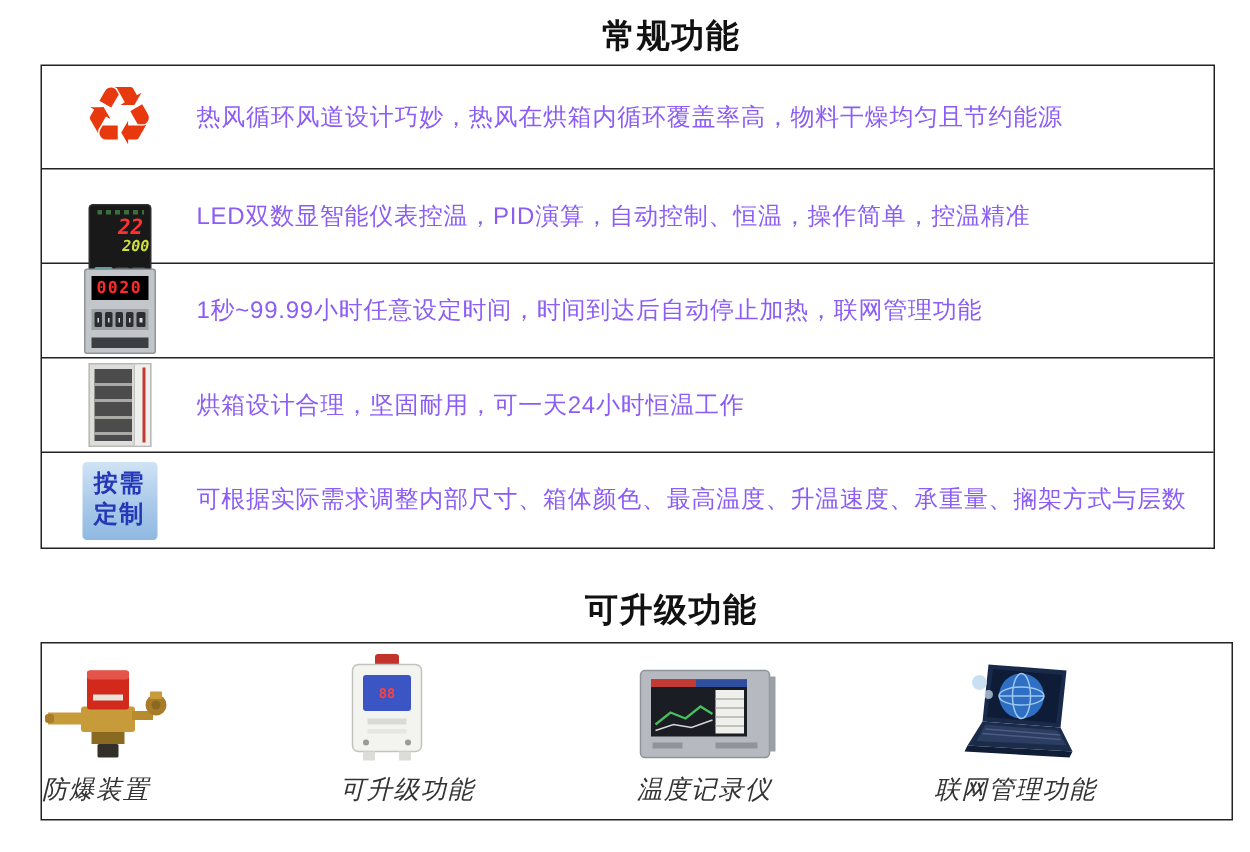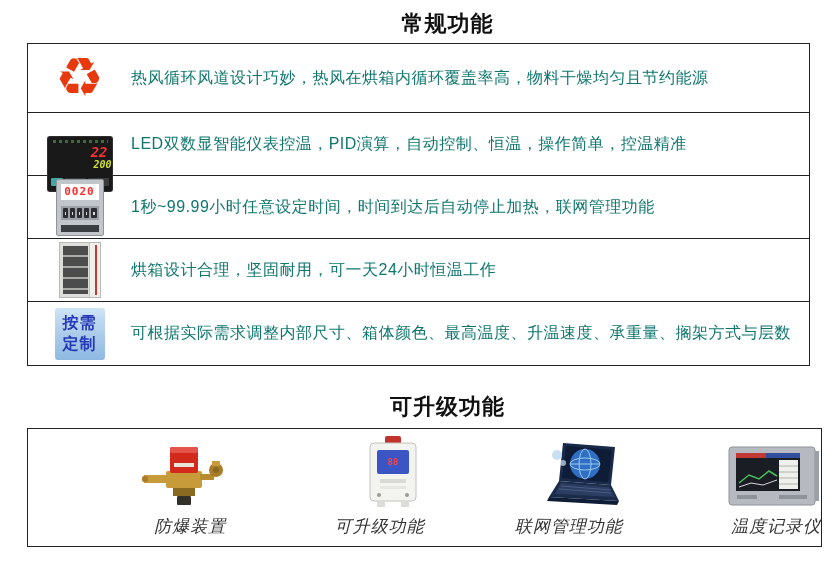--- a/index.html
+++ b/index.html
@@ -15,36 +15,36 @@
   .feature-table{
     position:absolute;left:27px;top:43px;width:783px;
     border:1px solid #222;box-sizing:border-box;background:#fff;
   }
   .feature-row{
     display:flex;align-items:center;border-bottom:1px solid #222;height:62px;
   }
   .feature-row.first{height:68px;}
   .feature-row.last{border-bottom:none;height:63px;}
   .icon-cell{width:103px;flex:0 0 103px;display:flex;justify-content:center;align-items:center;}
-  .text-cell{font-size:16px;color:#0f766e;letter-spacing:0.5px;}
+  .text-cell{font-size:16px;color:#8b5cf6;letter-spacing:0.5px;}
   
   .recycle{font-family:"DejaVu Sans",sans-serif;font-size:54px;line-height:54px;color:#e8380d;}
   
-  .controller{width:64px;height:54px;background:#191919;border-radius:2px;position:relative;box-shadow:0 0 0 1px #2e2e2e;margin-top:40px;}
+  .controller{width:40px;height:54px;background:#191919;border-radius:2px;position:relative;box-shadow:0 0 0 1px #2e2e2e;margin-top:40px;}
   .controller .leds{position:absolute;top:3px;left:5px;right:4px;height:3px;
     background:repeating-linear-gradient(90deg,#3c6e3c 0 3px,transparent 3px 6px);}
   .controller .pv{position:absolute;top:8px;right:4px;color:#ff3030;font-family:"DejaVu Sans Mono",monospace;font-size:14px;font-style:italic;font-weight:bold;line-height:14px;}
   .controller .sv{position:absolute;top:23px;right:0;color:#cfe03a;font-family:"DejaVu Sans Mono",monospace;font-size:10px;font-style:italic;font-weight:bold;line-height:10px;}
   .controller .btnbar{position:absolute;bottom:5px;left:3px;right:3px;height:8px;display:flex;gap:2px;}
   .controller .btnbar i{display:block;height:8px;border-radius:1px;}
   .controller .btn-teal{width:12px;background:#3fa8a2;}
   .controller .btn-dark{flex:1;background:#3a3a3a;}
   
   .timer{width:46px;height:55px;background:#c2c6ca;border:1px solid #8e949a;border-radius:2px;position:relative;}
-  .timer .disp{position:absolute;top:4px;left:4px;right:4px;height:16px;background:#ffffff;display:flex;align-items:center;justify-content:center;}
+  .timer .disp{position:absolute;top:4px;left:4px;right:4px;height:16px;background:#000000;display:flex;align-items:center;justify-content:center;}
   .timer .disp span{color:#ff2a2a;font-family:"DejaVu Sans Mono",monospace;font-size:11px;font-weight:bold;letter-spacing:1px;}
   .timer .wheels{position:absolute;top:26px;left:4px;right:4px;height:14px;background:#9aa0a6;display:flex;gap:2px;padding:2px;box-sizing:border-box;}
   .timer .wheels i{flex:1;background:#2b2d33;border-radius:1px;position:relative;}
   .timer .wheels i::after{content:"";position:absolute;left:2px;right:2px;top:4px;height:3px;background:#d8d8d8;}
   .timer .base{position:absolute;bottom:3px;left:4px;right:4px;height:7px;background:#3a3d42;}
   
   .oven{width:40px;height:54px;background:#dddddb;border:1px solid #b9b9b5;position:relative;}
   .oven .cavity{position:absolute;top:3px;left:3px;bottom:3px;right:12px;background:#4c4c4c;
     background-image:repeating-linear-gradient(180deg,transparent 0 9px,#a9a9a5 9px 11px);}
   .oven .door{position:absolute;top:0;bottom:0;right:0;width:10px;background:#efefec;border-left:1px solid #c4c4c0;}
@@ -55,21 +55,21 @@
     background:linear-gradient(180deg,#cfe3f5 0%,#a9c9e9 55%,#8fb9e2 100%);
     display:flex;flex-direction:column;justify-content:center;align-items:center;
     font-size:16px;font-weight:bold;color:#2438b8;line-height:1.3;letter-spacing:1px;
   }
   
   .upgrade-box{
     position:absolute;left:27px;top:428px;width:795px;height:119px;
     border:1px solid #222;box-sizing:border-box;background:#fff;
     display:flex;align-items:stretch;
   }
-  .upgrade-item{flex:1;display:flex;flex-direction:column;align-items:flex-end;justify-content:flex-end;padding-bottom:8px;}
+  .upgrade-item{flex:1;display:flex;flex-direction:column;align-items:flex-start;justify-content:flex-end;padding-bottom:8px;}
   .upgrade-img{height:78px;display:flex;align-items:flex-end;justify-content:center;margin-bottom:4px;}
   .upgrade-label{font-size:17px;color:#333;letter-spacing:1px;font-style:italic;}
 </style>
 </head>
 <body>
 
 <div class="section-title" style="top:9px;">常规功能</div>
 
 <div class="feature-table">
 
@@ -171,20 +171,44 @@
         <text x="32" y="30" font-size="9" font-family="DejaVu Sans Mono,monospace" fill="#ff4040" text-anchor="middle" font-weight="bold">88</text>
         <rect x="19" y="44" width="26" height="4" fill="#d9d9d5"></rect>
         <rect x="19" y="51" width="26" height="3" fill="#e6e6e2"></rect>
         <circle cx="18" cy="60" r="2" fill="#9a9a96"></circle>
         <circle cx="46" cy="60" r="2" fill="#9a9a96"></circle>
         <rect x="16" y="66" width="8" height="6" fill="#dcdcd8"></rect>
         <rect x="40" y="66" width="8" height="6" fill="#dcdcd8"></rect>
       </svg>
     </div>
     <div class="upgrade-label">可升级功能</div>
+  </div>
+
+  <div class="upgrade-item">
+    <div class="upgrade-img">
+      <svg width="94" height="68" viewBox="0 0 94 68">
+        <rect x="2" y="4" width="86" height="58" rx="3" fill="#b6bac0" stroke="#8e949a"></rect>
+        <rect x="88" y="8" width="4" height="50" fill="#9aa0a6"></rect>
+        <rect x="9" y="10" width="64" height="38" fill="#1b1d24"></rect>
+        <rect x="9" y="10" width="30" height="5" fill="#c23a34"></rect>
+        <rect x="39" y="10" width="34" height="5" fill="#2f4f9e"></rect>
+        <polyline points="12,40 22,32 32,36 42,28 50,33" fill="none" stroke="#46c05a" stroke-width="1.5"></polyline>
+        <polyline points="12,44 24,40 36,42 50,37" fill="none" stroke="#d8d8d8" stroke-width="1"></polyline>
+        <rect x="52" y="17" width="19" height="29" fill="#efefec"></rect>
+        <g stroke="#b0b0ac" stroke-width="1">
+          <line x1="52" y1="23" x2="71" y2="23"></line>
+            <line x1="52" y1="29" x2="71" y2="29"></line>
+          <line x1="52" y1="35" x2="71" y2="35"></line>
+            <line x1="52" y1="41" x2="71" y2="41"></line>
+        </g>
+        <rect x="10" y="52" width="20" height="4" fill="#8e949a"></rect>
+        <rect x="52" y="52" width="28" height="4" fill="#8e949a"></rect>
+      </svg>
+    </div>
+    <div class="upgrade-label">温度记录仪</div>
   </div>
 
   <div class="upgrade-item">
     <div class="upgrade-img">
       <svg width="96" height="70" viewBox="0 0 96 70">
         <polygon points="36,2 88,6 84,44 32,40" fill="#18294a"></polygon>
         <polygon points="39,5 85,9 81,41 35,37" fill="#0e1c38"></polygon>
         <circle cx="58" cy="23" r="15" fill="#2e6fc4"></circle>
         <g stroke="#9ec8ef" stroke-width="1" fill="none">
           <ellipse cx="58" cy="23" rx="15" ry="6"></ellipse>
@@ -198,37 +222,13 @@
             <line x1="32" y1="48" x2="84" y2="52"></line>
         </g>
         <polygon points="22,56 92,60 90,64 20,60" fill="#101d36"></polygon>
         <circle cx="30" cy="14" r="5" fill="#bcd8f0" opacity="0.8"></circle>
         <circle cx="36" cy="22" r="3" fill="#cfe3f5" opacity="0.7"></circle>
       </svg>
     </div>
     <div class="upgrade-label">联网管理功能</div>
   </div>
 
-  <div class="upgrade-item">
-    <div class="upgrade-img">
-      <svg width="94" height="68" viewBox="0 0 94 68">
-        <rect x="2" y="4" width="86" height="58" rx="3" fill="#b6bac0" stroke="#8e949a"></rect>
-        <rect x="88" y="8" width="4" height="50" fill="#9aa0a6"></rect>
-        <rect x="9" y="10" width="64" height="38" fill="#1b1d24"></rect>
-        <rect x="9" y="10" width="30" height="5" fill="#c23a34"></rect>
-        <rect x="39" y="10" width="34" height="5" fill="#2f4f9e"></rect>
-        <polyline points="12,40 22,32 32,36 42,28 50,33" fill="none" stroke="#46c05a" stroke-width="1.5"></polyline>
-        <polyline points="12,44 24,40 36,42 50,37" fill="none" stroke="#d8d8d8" stroke-width="1"></polyline>
-        <rect x="52" y="17" width="19" height="29" fill="#efefec"></rect>
-        <g stroke="#b0b0ac" stroke-width="1">
-          <line x1="52" y1="23" x2="71" y2="23"></line>
-            <line x1="52" y1="29" x2="71" y2="29"></line>
-          <line x1="52" y1="35" x2="71" y2="35"></line>
-            <line x1="52" y1="41" x2="71" y2="41"></line>
-        </g>
-        <rect x="10" y="52" width="20" height="4" fill="#8e949a"></rect>
-        <rect x="52" y="52" width="28" height="4" fill="#8e949a"></rect>
-      </svg>
-    </div>
-    <div class="upgrade-label">温度记录仪</div>
-  </div>
-
 </div>
 
 </body></html>

